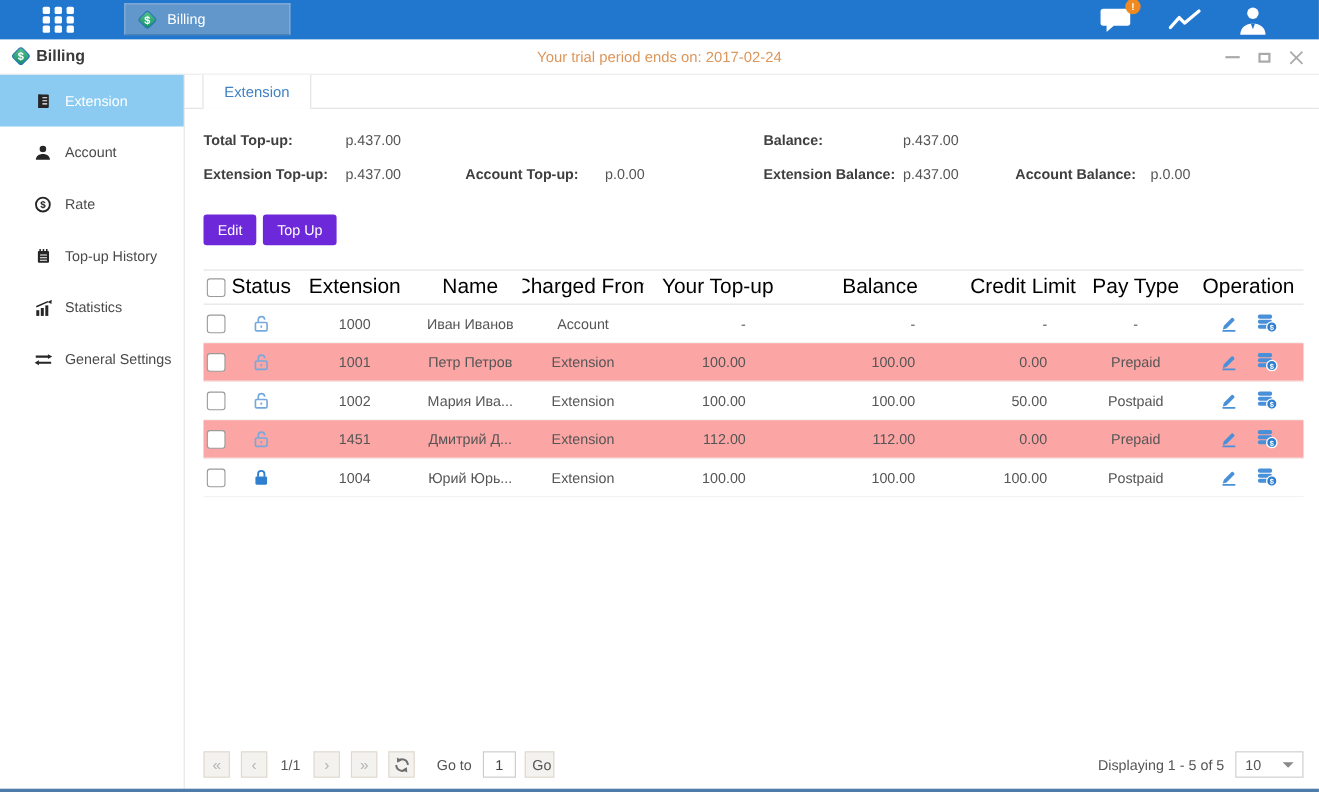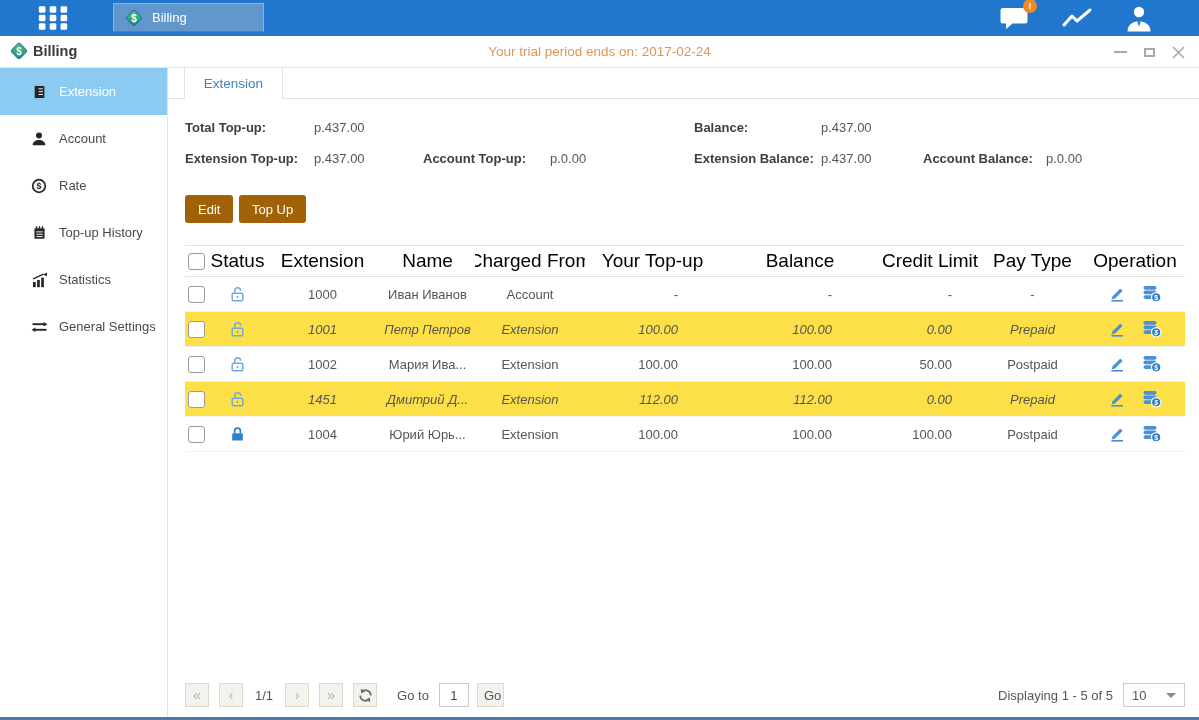--- a/index.html
+++ b/index.html
@@ -42,30 +42,30 @@
   
   .content{position:absolute;left:168px;top:68px;right:0;bottom:3px;background:#fff;}
   .tabstrip{position:absolute;left:0;right:0;top:0;height:31px;border-bottom:1px solid #e2e2e2;box-sizing:border-box;}
   .tab{position:absolute;left:16px;top:0;width:99px;height:31px;background:#fff;
        border-left:1px solid #e2e2e2;border-right:1px solid #e2e2e2;box-sizing:border-box;
        color:#4081c2;font-size:13.5px;display:flex;align-items:center;justify-content:center;cursor:pointer;}
 
   .slabel{position:absolute;font-size:13px;font-weight:bold;color:#3f3f3f;white-space:nowrap;}
   .svalue{position:absolute;font-size:13px;color:#555;white-space:nowrap;}
 
-  .btn{position:absolute;top:127px;height:28px;background:#a16207;border:none;border-radius:3px;
+  .btn{position:absolute;top:127px;height:28px;background:#6d28d9;border:none;border-radius:3px;
        color:#fff;font-size:13px;font-family:inherit;padding:0 13px;cursor:pointer;}
 
   
   .table{position:absolute;left:17px;top:177px;width:1000px;}
   .thead{display:flex;align-items:center;height:32px;border-top:1px solid #e2e2e2;
          border-bottom:1px solid #e2e2e2;box-sizing:border-box;color:#000000;font-size:19px;}
   .trow{display:flex;align-items:center;height:35px;color:#555;font-size:13px;
         border-bottom:1px solid #f2f2f2;box-sizing:border-box;}
-  .trow.alt{background:#fde047;font-style:italic;}
+  .trow.alt{background:#fca5a5;}
   .cell{display:flex;align-items:center;justify-content:center;box-sizing:border-box;height:100%;
         white-space:nowrap;overflow:hidden;}
   .cell.num{justify-content:flex-end;}
   .c-cb{width:25px;justify-content:flex-start;padding-left:3px;}
   .c-status{width:55px;}
   .c-ext{width:115px;}
   .c-name{width:95px;}
   .c-charged{width:110px;}
   .c-topup{width:135px;}   .c-topup.num{padding-right:42px;}
   .c-balance{width:160px;} .c-balance.num{padding-right:48px;}

